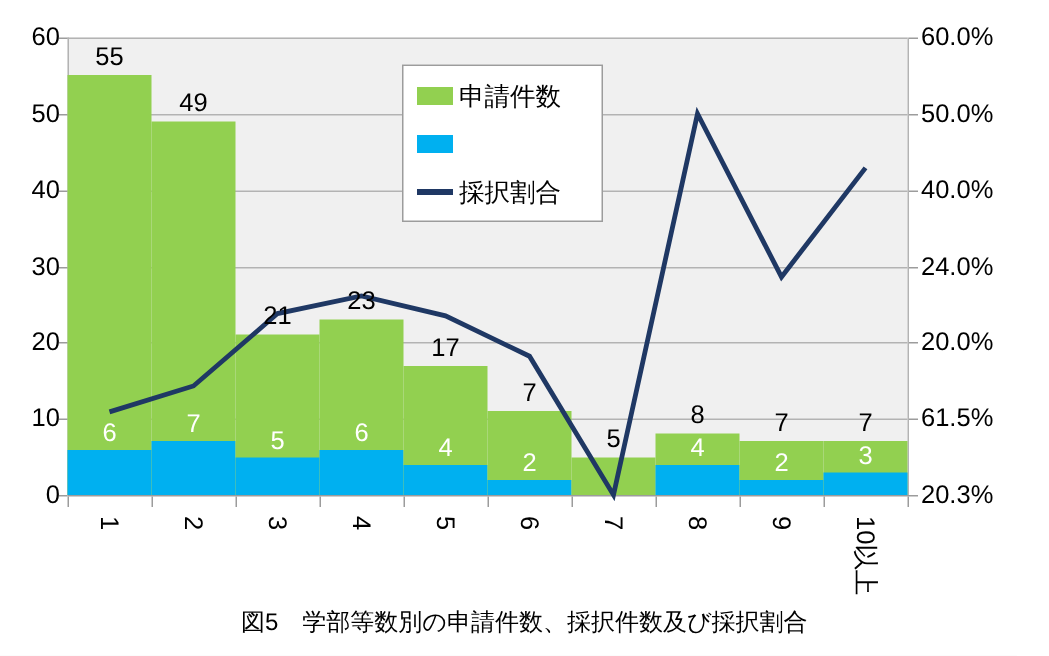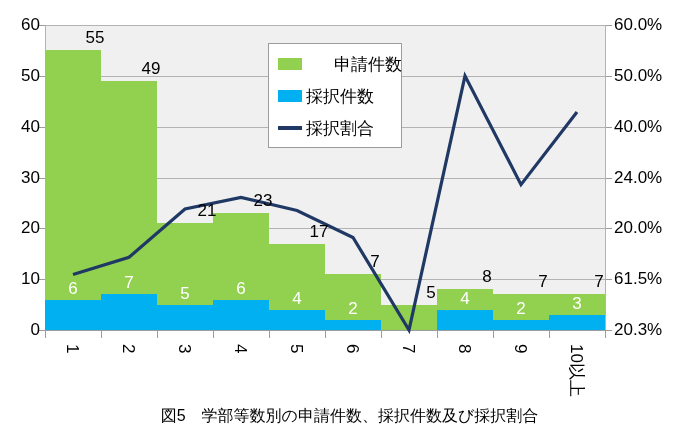--- a/index.html
+++ b/index.html
@@ -147,21 +147,20 @@
     background: #00B0F0;
   }
 
   .bar-label-total {
     position: absolute;
     font-size: 17px;
     line-height: 17px;
     color: #000;
     text-align: center;
     white-space: nowrap;
-    margin-left: 22px;
   }
   .bar-label-sub {
     position: absolute;
     font-size: 17px;
     line-height: 17px;
     color: #ffffff;
     text-align: center;
     white-space: nowrap;
   }
 
@@ -185,21 +184,21 @@
     border: 1px solid #9C9C9C;
     box-sizing: border-box;
   }
   .legend-row {
     position: absolute;
     left: 9px;
     height: 26px;
     display: flex;
     align-items: center;
   }
-  .legend-row.r0 { top: 7px; gap: 28px; }
+  .legend-row.r0 { top: 7px; }
   .legend-row.r1 { top: 39px; }
   .legend-row.r2 { top: 71px; }
 
   .swatch-box {
     width: 24px;
     height: 12px;
     margin-right: 4px;
     flex: 0 0 auto;
   }
   .swatch-line {
@@ -381,21 +380,20 @@
         <div class="bar-label-sub" style="left: 549px; width: 56px; top: 294.75px;">3</div>
       </div>
 
     <div class="legend">
       <div class="legend-row r0">
         <span class="swatch-box" id="sw0" style="background: rgb(146, 208, 80);"></span>
         <span class="legend-text">申請件数</span>
       </div>
       <div class="legend-row r1">
         <span class="swatch-box" id="sw1" style="background: rgb(0, 176, 240);"></span>
-        <span class="legend-text">採択件数</span>
       </div>
       <div class="legend-row r2">
         <span class="swatch-line" id="sw2" style="background: rgb(31, 56, 100);"></span>
         <span class="legend-text">採択割合</span>
       </div>
     </div>
 
   </div>
 
   <div class="caption">図5　学部等数別の申請件数、採択件数及び採択割合</div>

